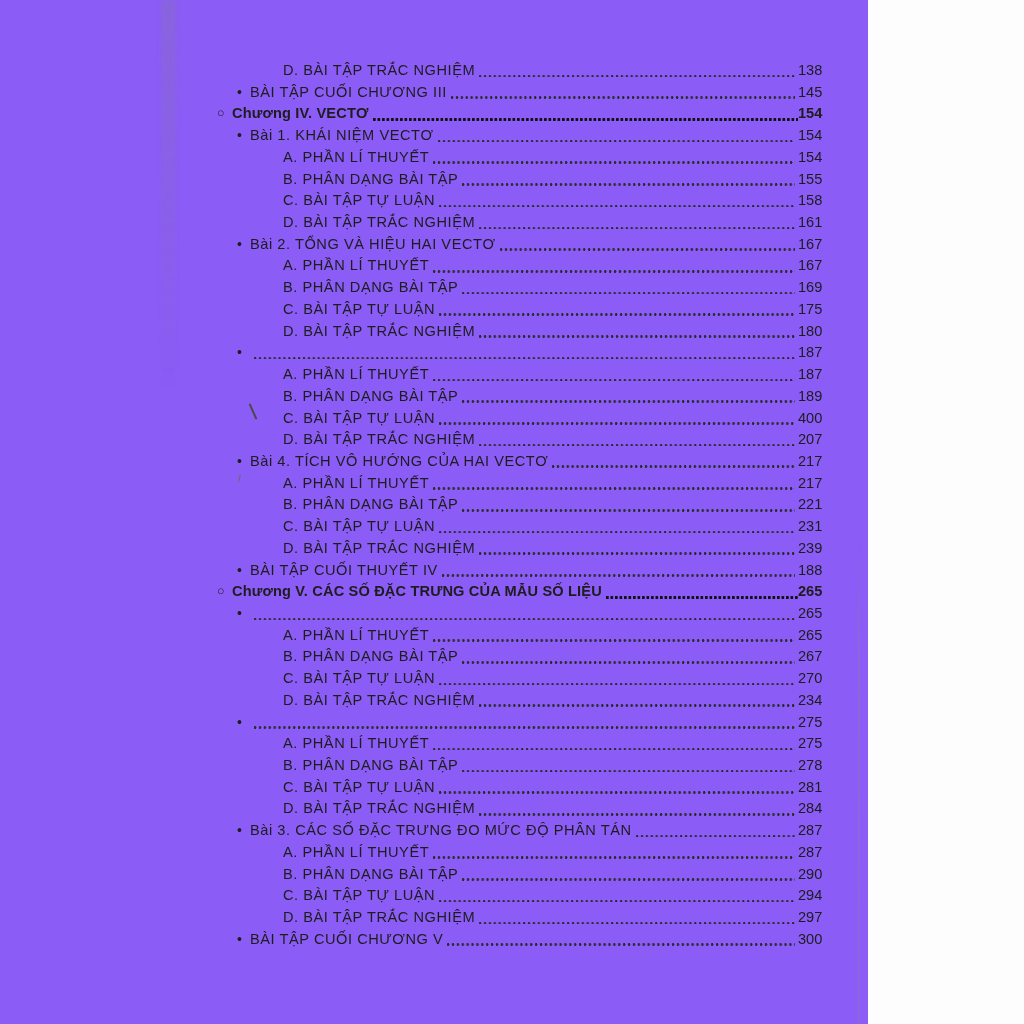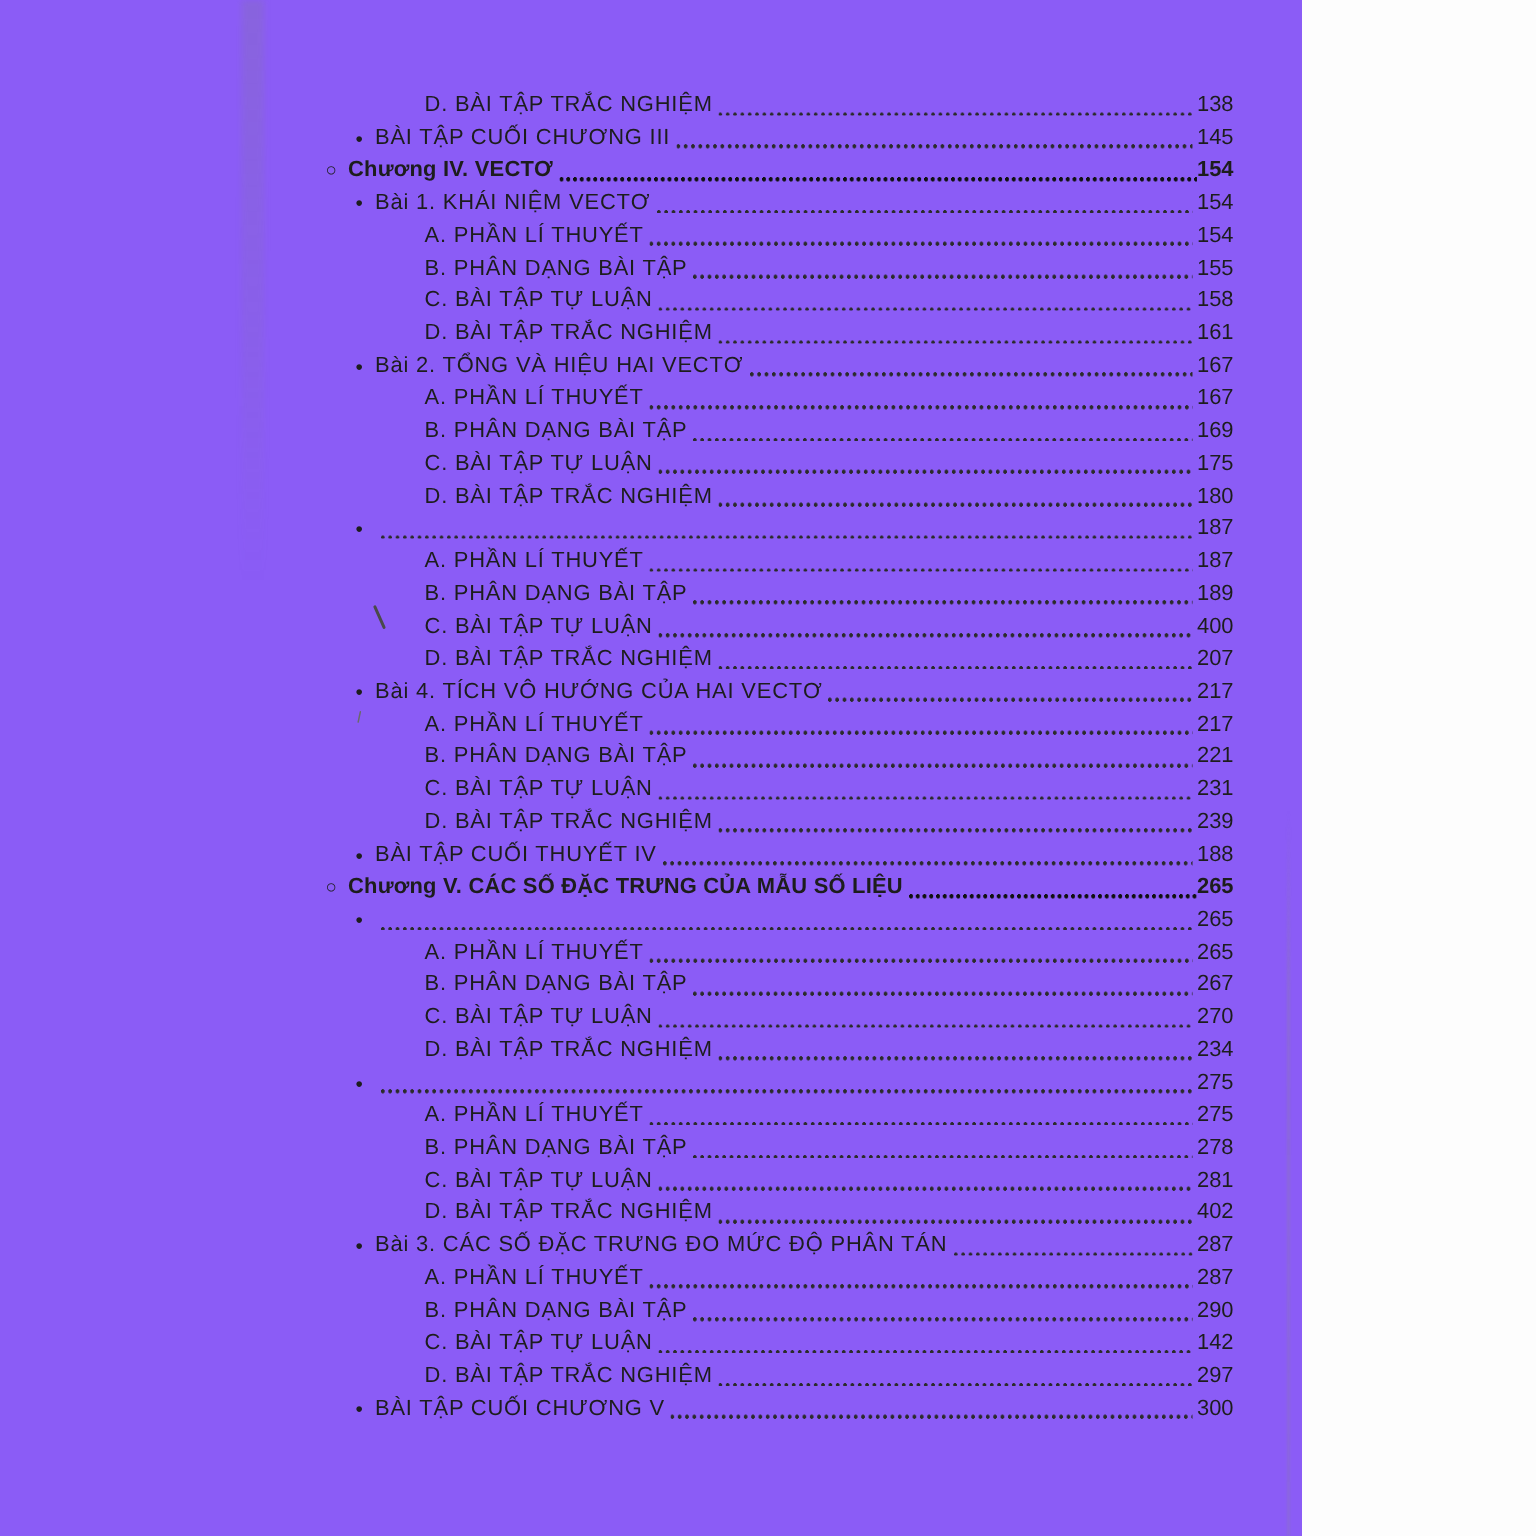--- a/index.html
+++ b/index.html
@@ -347,21 +347,21 @@
 
     <span class="label">C. BÀI TẬP TỰ LUẬN</span>
     <span class="leader"></span>
     <span class="pagenum">281</span>
   </div>
 
   <div class="row lvl-section">
 
     <span class="label">D. BÀI TẬP TRẮC NGHIỆM</span>
     <span class="leader"></span>
-    <span class="pagenum">402</span>
+    <span class="pagenum">284</span>
   </div>
 
   <div class="row lvl-lesson">
     <span class="bullet">•</span>
     <span class="label">Bài 3. CÁC SỐ ĐẶC TRƯNG ĐO MỨC ĐỘ PHÂN TÁN</span>
     <span class="leader"></span>
     <span class="pagenum">287</span>
   </div>
 
   <div class="row lvl-section">
@@ -375,21 +375,21 @@
 
     <span class="label">B. PHÂN DẠNG BÀI TẬP</span>
     <span class="leader"></span>
     <span class="pagenum">290</span>
   </div>
 
   <div class="row lvl-section">
 
     <span class="label">C. BÀI TẬP TỰ LUẬN</span>
     <span class="leader"></span>
-    <span class="pagenum">142</span>
+    <span class="pagenum">294</span>
   </div>
 
   <div class="row lvl-section">
 
     <span class="label">D. BÀI TẬP TRẮC NGHIỆM</span>
     <span class="leader"></span>
     <span class="pagenum">297</span>
   </div>
 
   <div class="row lvl-lesson">

